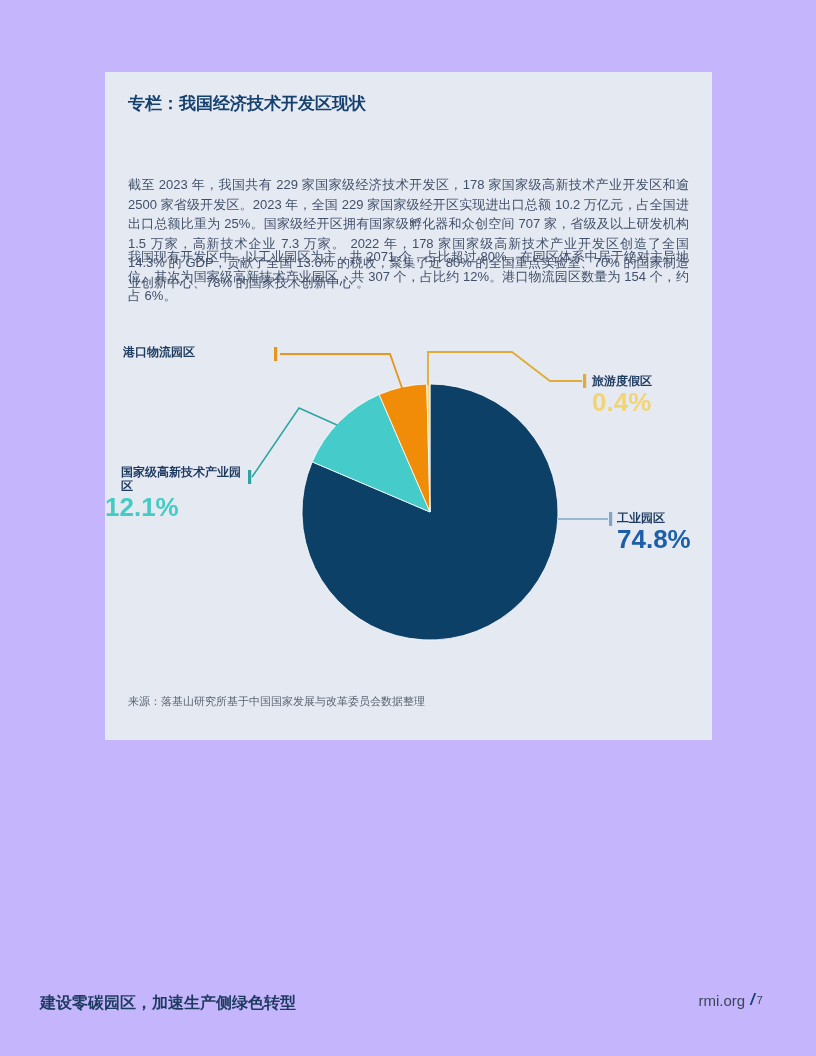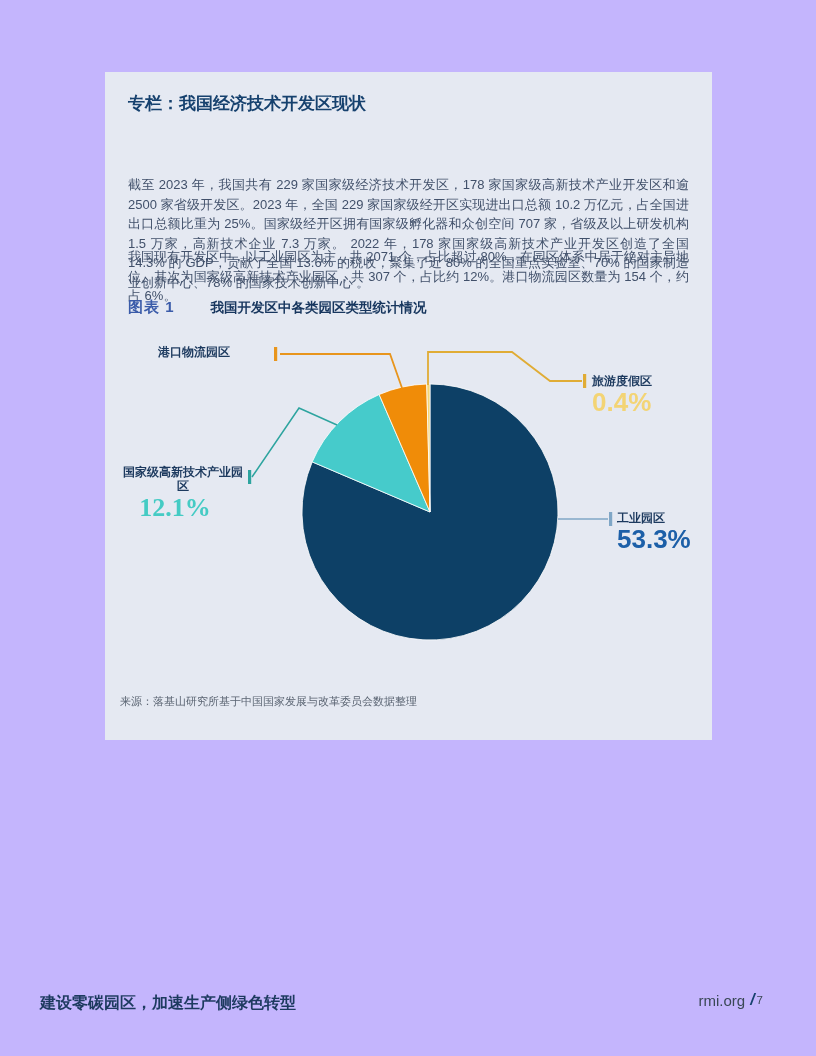--- a/index.html
+++ b/index.html
@@ -13,49 +13,45 @@
   .para-1{top:56px;margin-top:47px;}
   .para-2{top:175px;}
   .figure-caption{position:absolute;left:23px;top:226px;display:flex;align-items:baseline;}
   .figure-label{font-size:15px;font-weight:bold;color:#3a5ba9;letter-spacing:1px;}
   .figure-title{margin-left:36px;font-size:13.5px;font-weight:bold;color:#17365e;}
   .chart-svg{position:absolute;left:0;top:0;z-index:1;}
   
   .pie-label{position:absolute;z-index:2;}
   .pl-name{font-size:12px;font-weight:bold;line-height:14px;}
   .pl-pct{font-size:26px;font-weight:bold;line-height:29px;}
-  .pl-right{text-align:center;font-family:Liberation Serif, serif;}
+  .pl-right{text-align:left;}
   .lab-port{left:18px;top:273px;width:142px;}
   .lab-tourism{left:487px;top:302px;width:120px;}
   .lab-hightech{left:0px;top:393px;width:140px;}
   .lab-industrial{left:512px;top:439px;width:120px;}
-  .source{position:absolute;left:15px;top:622px;font-size:11px;color:#5a6472;}
+  .source{position:absolute;left:23px;top:622px;font-size:11px;color:#5a6472;}
   
   .footer-left{position:absolute;left:40px;top:993px;font-size:16px;font-weight:bold;color:#1d3a5f;}
   .footer-right{position:absolute;right:53px;top:991px;display:flex;align-items:center;}
   .footer-site{font-size:15px;color:#3a4856;}
   .footer-slash{font-size:16px;font-weight:bold;font-style:italic;color:#16416e;margin:0 2px 0 5px;}
   .footer-page{font-size:11.5px;color:#3a4856;}
 </style>
 </head>
 <body>
 
 <div class="page">
 
   <div class="panel">
 
     <div class="panel-title">专栏：我国经济技术开发区现状</div>
 
     <div class="para para-1">截至 2023 年，我国共有 229 家国家级经济技术开发区，178 家国家级高新技术产业开发区和逾 2500 家省级开发区。2023 年，全国 229 家国家级经开区实现进出口总额 10.2 万亿元，占全国进出口总额比重为 25%。国家级经开区拥有国家级孵化器和众创空间 707 家，省级及以上研发机构 1.5 万家，高新技术企业 7.3 万家。 2022 年，178 家国家级高新技术产业开发区创造了全国 14.3% 的 GDP，贡献了全国 13.6% 的税收，聚集了近 80% 的全国重点实验室、70% 的国家制造业创新中心、78% 的国家技术创新中心 。</div>
     <div class="para para-2">我国现有开发区中，以工业园区为主，共 2071 个，占比超过 80%，在园区体系中居于绝对主导地位。其次为国家级高新技术产业园区，共 307 个，占比约 12%。港口物流园区数量为 154 个，约占 6%。</div>
 
-    <div class="figure-caption">
-      <span class="figure-label">图表 1</span>
-      <span class="figure-title">我国开发区中各类园区类型统计情况</span>
-    </div>
 
     <svg id="pie-svg" class="chart-svg" width="607" height="668" viewBox="0 0 607 668">
         <path d="M 325 440 L 325.00 312.00 A 128 128 0 1 1 207.21 389.90 Z" fill="#0d4066" stroke="#ffffff" stroke-width="0.8"></path>
         <path d="M 325 440 L 207.21 389.90 A 128 128 0 0 1 274.17 322.53 Z" fill="#46cbcb" stroke="#ffffff" stroke-width="0.8"></path>
         <path d="M 325 440 L 274.17 322.53 A 128 128 0 0 1 321.78 312.04 Z" fill="#f08c08" stroke="#ffffff" stroke-width="0.8"></path>
         <path d="M 325 440 L 321.78 312.04 A 128 128 0 0 1 325.00 312.00 Z" fill="#f3d475" stroke="#ffffff" stroke-width="0.8"></path>
         <polyline points="175,282 285,282 297,316" fill="none" stroke="#e8951d" stroke-width="1.8"></polyline>
         <rect x="169" y="275" width="3.2" height="14" fill="#e8951d"></rect>
         <polyline points="323,313 323,280 407,280 445,309 477,309" fill="none" stroke="#e0ac35" stroke-width="1.8"></polyline>
         <rect x="478" y="302" width="3.2" height="14" fill="#e0ac35"></rect>
@@ -74,21 +70,21 @@
       <div class="pl-pct" style="color: rgb(243, 212, 117);">0.4%</div>
     </div>
 
     <div class="pie-label lab-hightech pl-right">
       <div class="pl-name" style="color: rgb(29, 58, 95); padding-left: 16px;">国家级高新技术产业园区</div>
       <div class="pl-pct" style="color: rgb(69, 203, 196);">12.1%</div>
     </div>
 
     <div class="pie-label lab-industrial">
       <div class="pl-name" style="color: rgb(29, 58, 95);">工业园区</div>
-      <div class="pl-pct" style="color: rgb(28, 95, 168);">53.3%</div>
+      <div class="pl-pct" style="color: rgb(28, 95, 168);">74.8%</div>
     </div>
 
     <div class="source">来源：落基山研究所基于中国国家发展与改革委员会数据整理</div>
   </div>
 
   <div class="footer-left">建设零碳园区，加速生产侧绿色转型</div>
 
   <div class="footer-right">
     <span class="footer-site">rmi.org</span>
     <span class="footer-slash">/</span>

